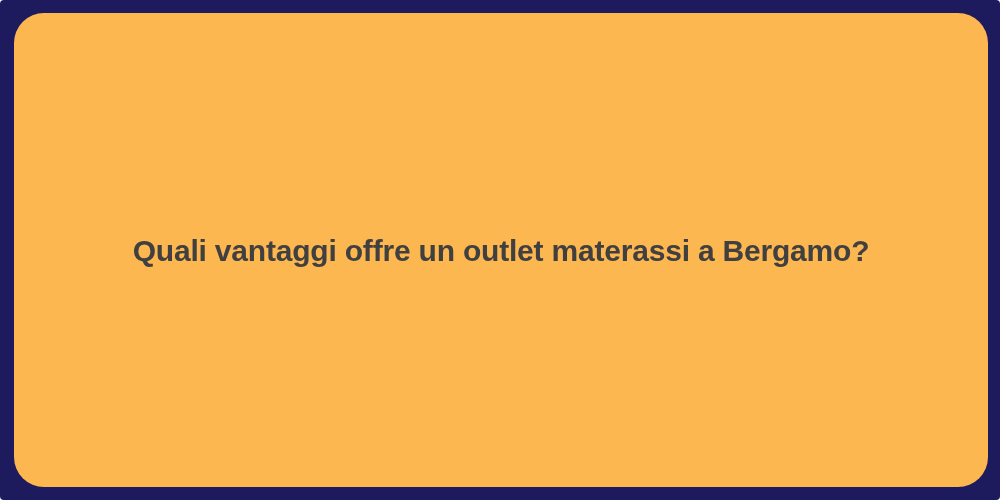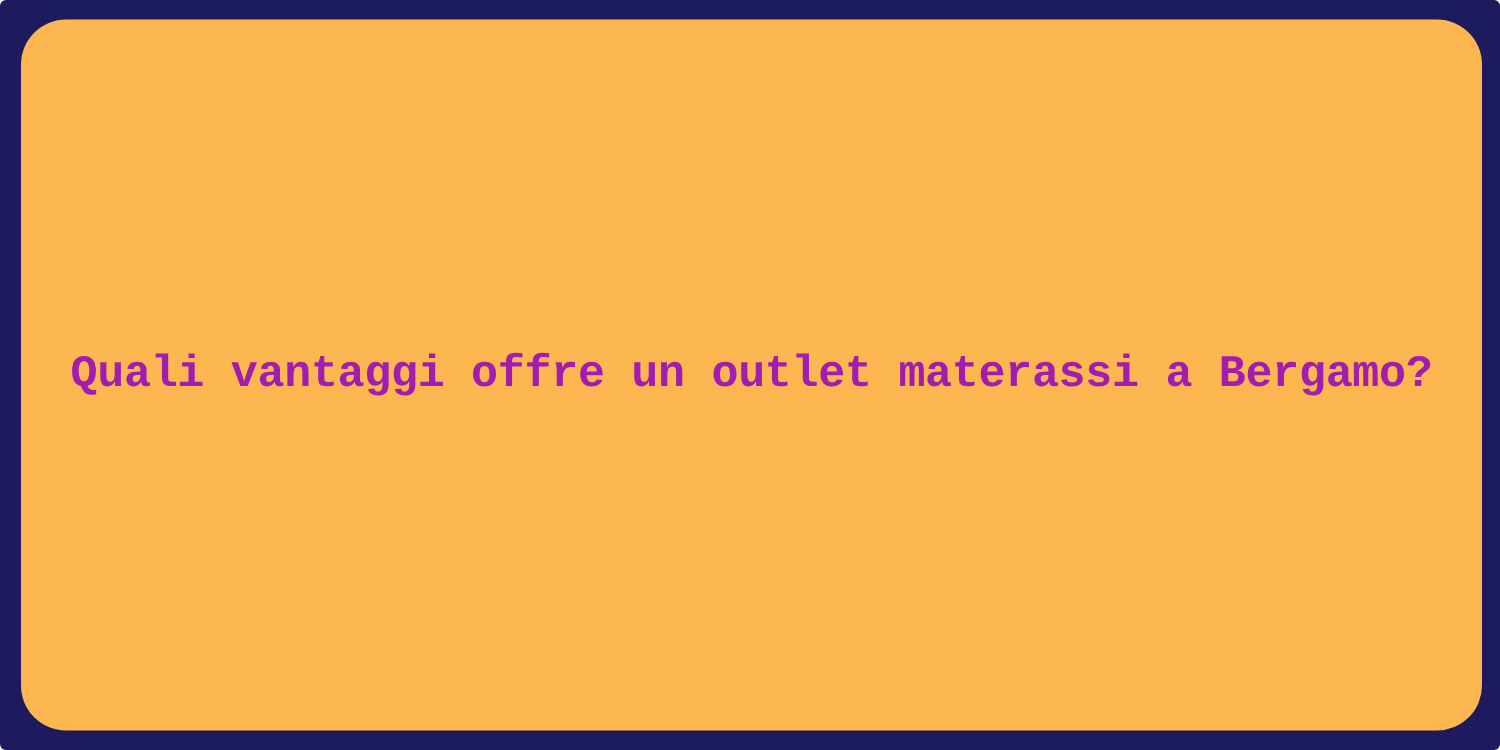--- a/index.html
+++ b/index.html
@@ -34,22 +34,22 @@
     border-radius: 30px;
     display: flex;
     align-items: center;
     justify-content: center;
     text-align: center;
     padding: 0 40px;
   }
 
   .headline {
     margin: 0;
-    color: #a21caf;
-    font-family: Liberation Mono, monospace;
+    color: #404040;
+    font-family: Liberation Sans, sans-serif;
     font-size: 30px;
     font-weight: bold;
     line-height: 1.3;
     letter-spacing: -0.2px;
     white-space: nowrap;
   }
 </style>
 </head>
 <body>
 

